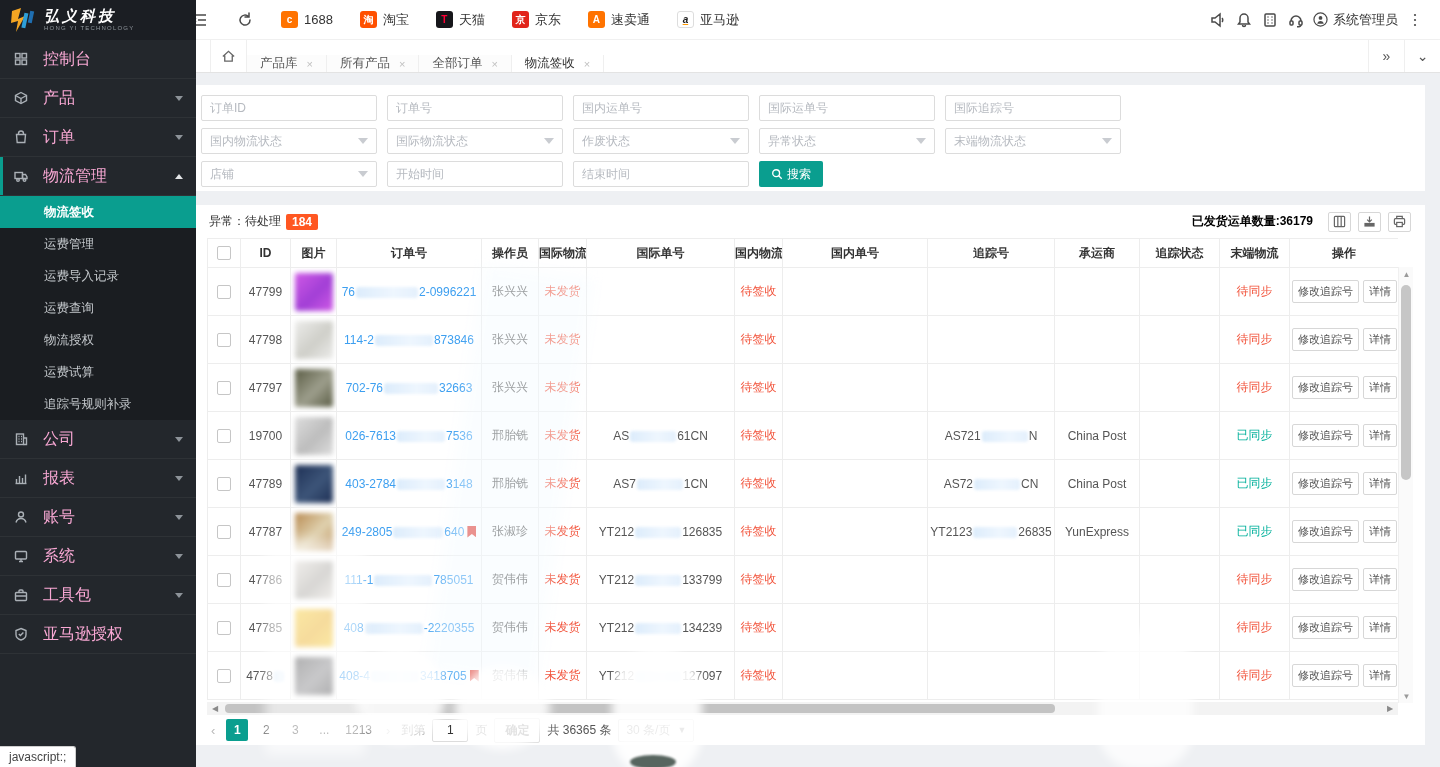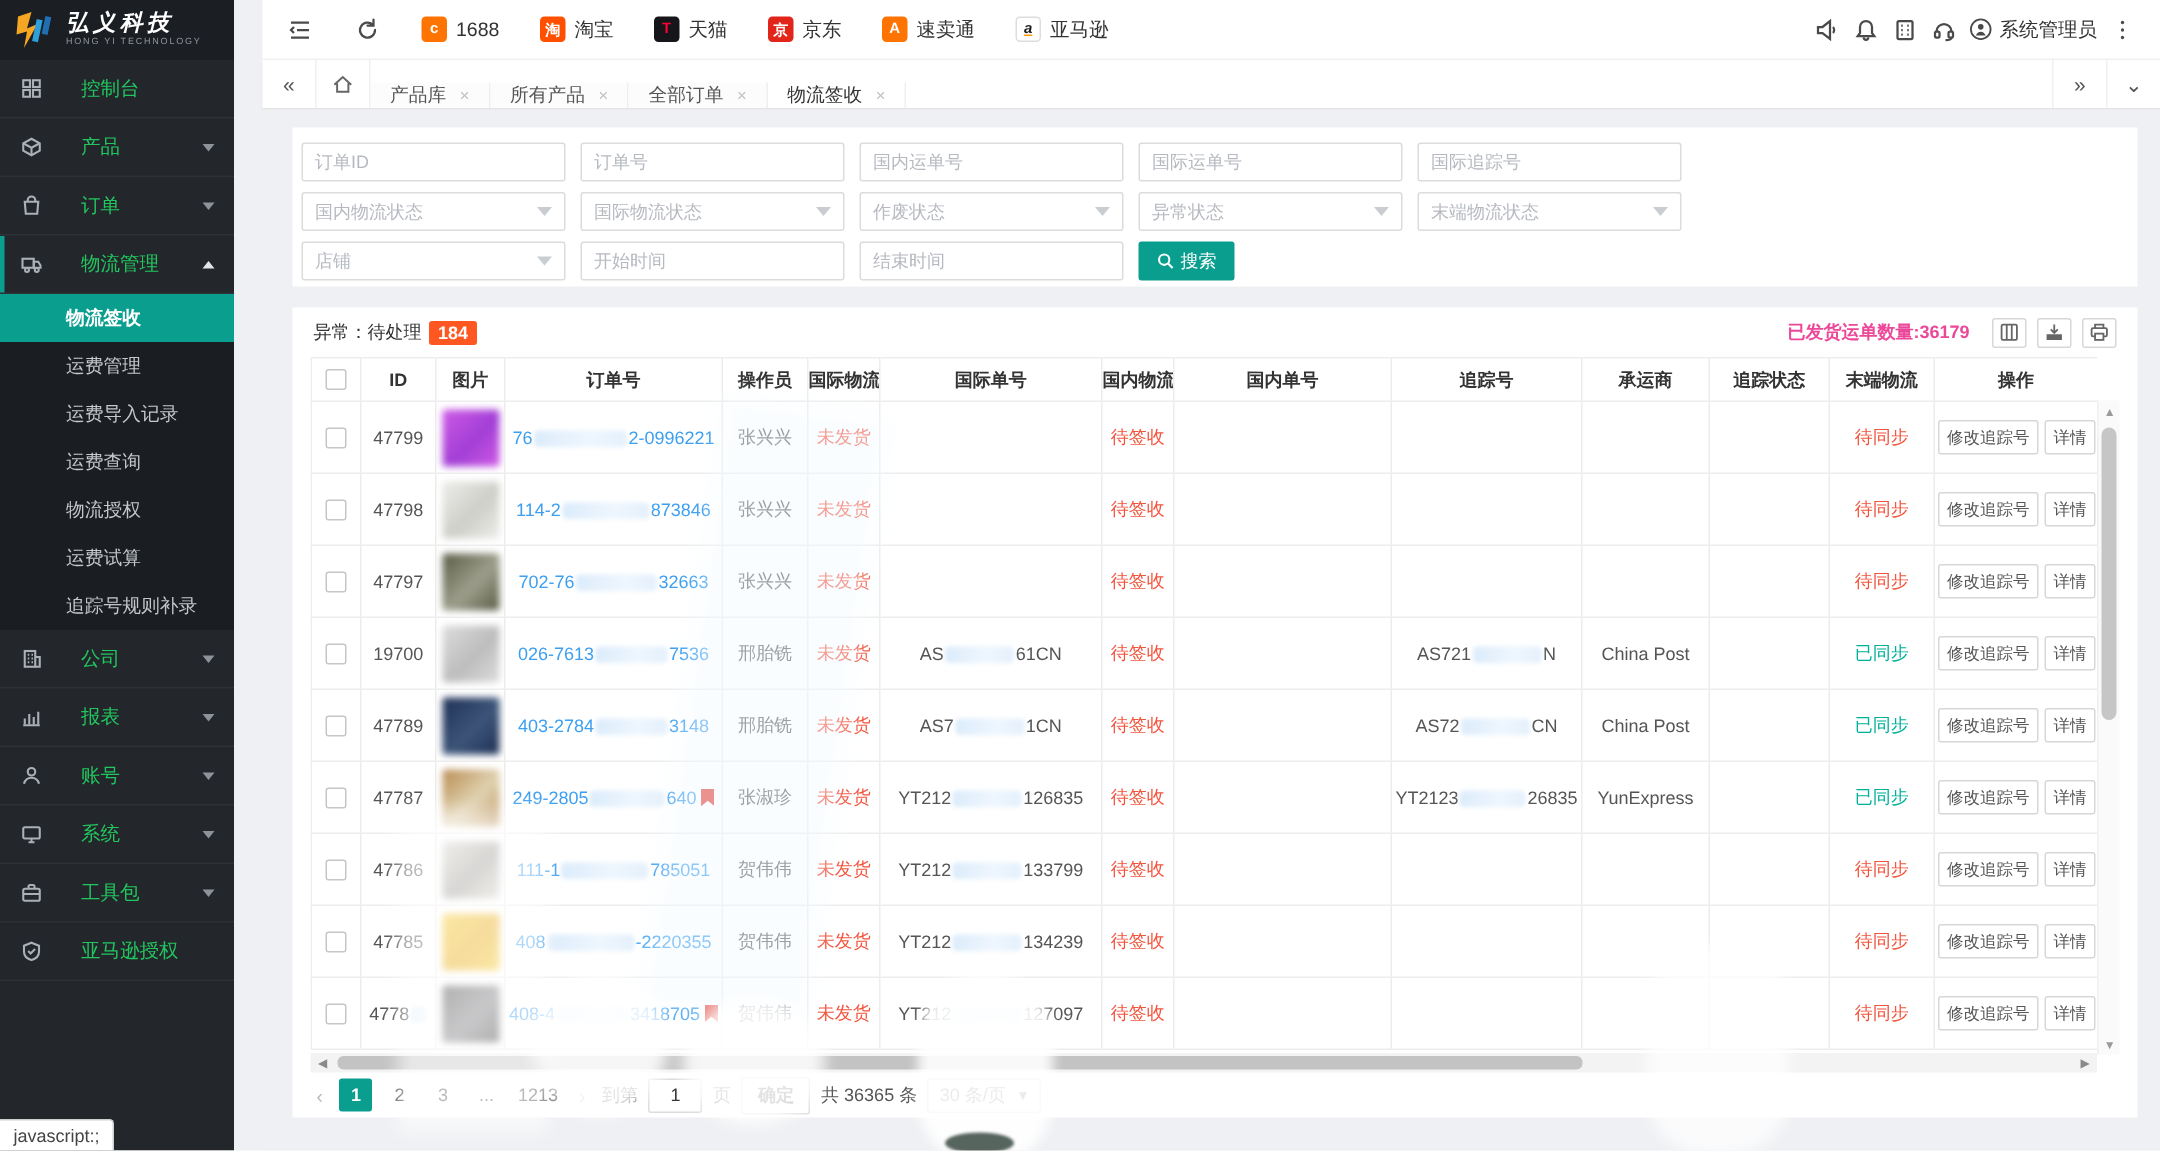--- a/index.html
+++ b/index.html
@@ -1,26 +1,26 @@
 <!DOCTYPE html>
 <html><head>
 <meta charset="utf-8">
 <style>
   * { margin:0; padding:0; box-sizing:border-box; }
   html,body { width:1440px; height:767px; overflow:hidden; }
   body { font-family:"Liberation Sans","DejaVu Sans",sans-serif; font-size:12px; color:#333; background:#eef0f3; position:relative; }
 
   
-  .sidebar { position:absolute; left:0; top:0; width:156px; height:767px; background:#23272c; z-index:5; }
+  .sidebar { position:absolute; left:0; top:0; width:196px; height:767px; background:#23272c; z-index:5; }
   .logo { height:40px; background:#1b1e23; display:flex; align-items:center; padding:0 8px; gap:6px; }
   .logo-mark { width:30px; height:26px; flex:none; }
   .logo-txt { line-height:1.1; }
   .logo-title { color:#fff; font-weight:bold; font-style:italic; font-size:15px; letter-spacing:3px; white-space:nowrap; }
   .logo-sub { color:#8f969c; font-size:6px; letter-spacing:1.2px; white-space:nowrap; }
-  .nav-item { height:39px; display:flex; align-items:center; padding:0 13px; color:#22c55e; font-size:13px; gap:26px; cursor:pointer; border-bottom:1px solid rgba(255,255,255,0.05); position:relative; }
+  .nav-item { height:39px; display:flex; align-items:center; padding:0 13px; color:#f9a8d4; font-size:16px; gap:15px; cursor:pointer; border-bottom:1px solid rgba(255,255,255,0.05); position:relative; }
   .nav-item .ic { width:15px; height:15px; flex:none; display:flex; align-items:center; justify-content:center; }
   .nav-item .ic svg { width:14px; height:14px; stroke:#aab0b6; fill:none; stroke-width:1.4; }
   .nav-item .arrow { margin-left:auto; width:0; height:0; border-left:4px solid transparent; border-right:4px solid transparent; }
   .arrow.down { border-top:5px solid #8d9399; }
   .arrow.up { border-bottom:5px solid #e3e5e7; }
   .nav-item.expanded { box-shadow:inset 3px 0 0 #0a9e8f; }
   .submenu { background:#1a1d21; }
   .sub-item { height:32px; line-height:32px; padding-left:44px; color:#c3c7cb; font-size:12.5px; cursor:pointer; }
   .sub-item.active { background:#0a9e8f; color:#fff; font-weight:bold; }
 
@@ -53,21 +53,21 @@
   .f-in::placeholder { color:#b6bac0; }
   .f-sel { display:flex; align-items:center; justify-content:space-between; color:#b6bac0; cursor:pointer; }
   .f-sel .tri { width:0; height:0; border-left:5px solid transparent; border-right:5px solid transparent; border-top:6px solid #c9ccd1; }
   .search-btn { width:64px; height:26px; background:#0a9e8f; color:#fff; border:none; border-radius:2px; display:flex; align-items:center; justify-content:center; gap:4px; font-size:12px; cursor:pointer; font-family:inherit; }
 
   
   .table-card { position:absolute; left:20px; top:132px; right:15px; bottom:22px; background:#fff; }
   .tc-toolbar { height:33px; display:flex; align-items:center; padding:0 14px; font-size:12px; color:#333; }
   .badge { background:#ff5722; color:#fff; padding:1px 6px; border-radius:2px; margin-left:5px; font-size:12px; font-weight:bold; }
   .tc-right { margin-left:auto; display:flex; align-items:center; gap:7px; }
-  .shipped { font-weight:bold; color:#ec4899; margin-right:8px;padding-left:43px; }
+  .shipped { font-weight:bold; color:#000000; margin-right:8px;padding-left:43px; }
   .icon-btn { width:23px; height:20px; border:1px solid #d7d7d7; border-radius:2px; background:#fff; display:flex; align-items:center; justify-content:center; cursor:pointer; }
   .icon-btn svg { width:13px; height:13px; stroke:#666; fill:none; stroke-width:1.3; }
 
   .tbl-wrap { position:absolute; left:12px; top:33px; width:1191px; height:465px; overflow:hidden; }
   table { border-collapse:collapse; table-layout:fixed; width:1191px;padding-left:30px; }
   th, td { border:1px solid #ededed; text-align:center; font-size:12px; overflow:hidden; white-space:nowrap; }
   thead th { height:29px; background:#fff; font-weight:bold; color:#333; }
   tbody td { height:48px; color:#555; }
   .cb { display:inline-block; width:14px; height:14px; border:1px solid #c6c6c6; border-radius:2px; background:#fff; vertical-align:middle; cursor:pointer; }
   .thumb { width:38px; height:38px; margin:0 auto; border-radius:2px; filter:blur(2.5px); }

